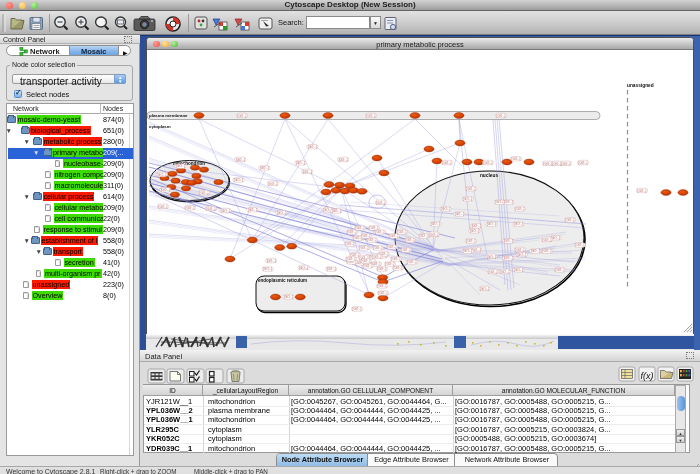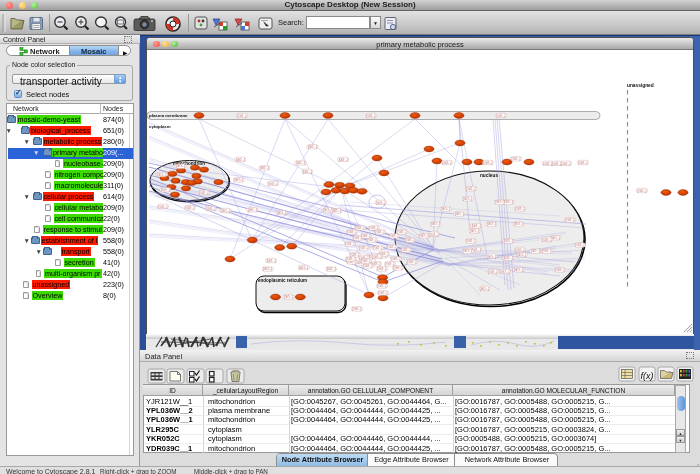--- a/index.html
+++ b/index.html
@@ -714,21 +714,21 @@
     </div>
     <div class="trow abs" style="left:0px;top:235px;width:134px;">
       <span class="arr" style="left:23.5px;color:#444">▼</span>
       <span class="fold" style="left:31px;"></span>
       <span class="lab" style="left:40.5px;max-width:62px;background:#ff1a00;">establishment of l</span>
       <span class="cnt" style="color:#000">558(0)</span>
     </div>
     <div class="trow abs" style="left:0px;top:246px;width:134px;">
       <span class="arr" style="left:35.5px;color:#444">▼</span>
       <span class="fold" style="left:43px;"></span>
-      <span class="lab" style="left:52.5px;max-width:50px;background:#ff1a00;margin-left:8px;">transport</span>
+      <span class="lab" style="left:52.5px;max-width:50px;background:#ff1a00;">transport</span>
       <span class="cnt" style="color:#000">558(0)</span>
     </div>
     <div class="trow abs" style="left:0px;top:257px;width:134px;">
       <span class="file" style="left:55px;"></span>
       <span class="lab" style="left:63.5px;max-width:39px;background:#3ddb00;">secretion</span>
       <span class="cnt" style="color:#000">41(0)</span>
     </div>
     <div class="trow abs" style="left:0px;top:268px;width:134px;">
       <span class="file" style="left:35.5px;"></span>
       <span class="lab" style="left:44px;max-width:58.5px;background:#3ddb00;">multi-organism pr</span>
@@ -830,21 +830,20 @@
       <span class="dcell" style="left:312px;width:220px;">[GO:0016787, GO:0005488, GO:0005215, G...</span>
     </div>
     <div class="drow abs" style="left:143px;top:424.7px;width:532px;padding-left:44px;">
       <span class="dcell" style="left:3px;width:57px;font-weight:bold;">YLR295C</span>
       <span class="dcell" style="left:65px;width:81px;">cytoplasm</span>
       <span class="dcell" style="left:312px;width:220px;">[GO:0016787, GO:0005215, GO:0003824, G...</span>
     </div>
     <div class="drow abs" style="left:143px;top:434.1px;width:532px;">
       <span class="dcell" style="left:3px;width:57px;font-weight:bold;">YKR052C</span>
       <span class="dcell" style="left:65px;width:81px;">cytoplasm</span>
-      <span class="dcell" style="left:148px;width:162px;">[GO:0044464, GO:0044446, GO:0044444, ...</span>
       <span class="dcell" style="left:312px;width:220px;">[GO:0005488, GO:0005215, GO:0003674]</span>
     </div>
     <div class="drow abs" style="left:143px;top:443.5px;width:532px;">
       <span class="dcell" style="left:3px;width:57px;font-weight:bold;">YDR039C__1</span>
       <span class="dcell" style="left:65px;width:81px;">mitochondrion</span>
       <span class="dcell" style="left:148px;width:162px;">[GO:0044464, GO:0044444, GO:0044425, ...</span>
       <span class="dcell" style="left:312px;width:220px;">[GO:0016787, GO:0005488, GO:0005215, G...</span>
     </div>
   </div>
 <div class="abs" id="dscroll"></div>

